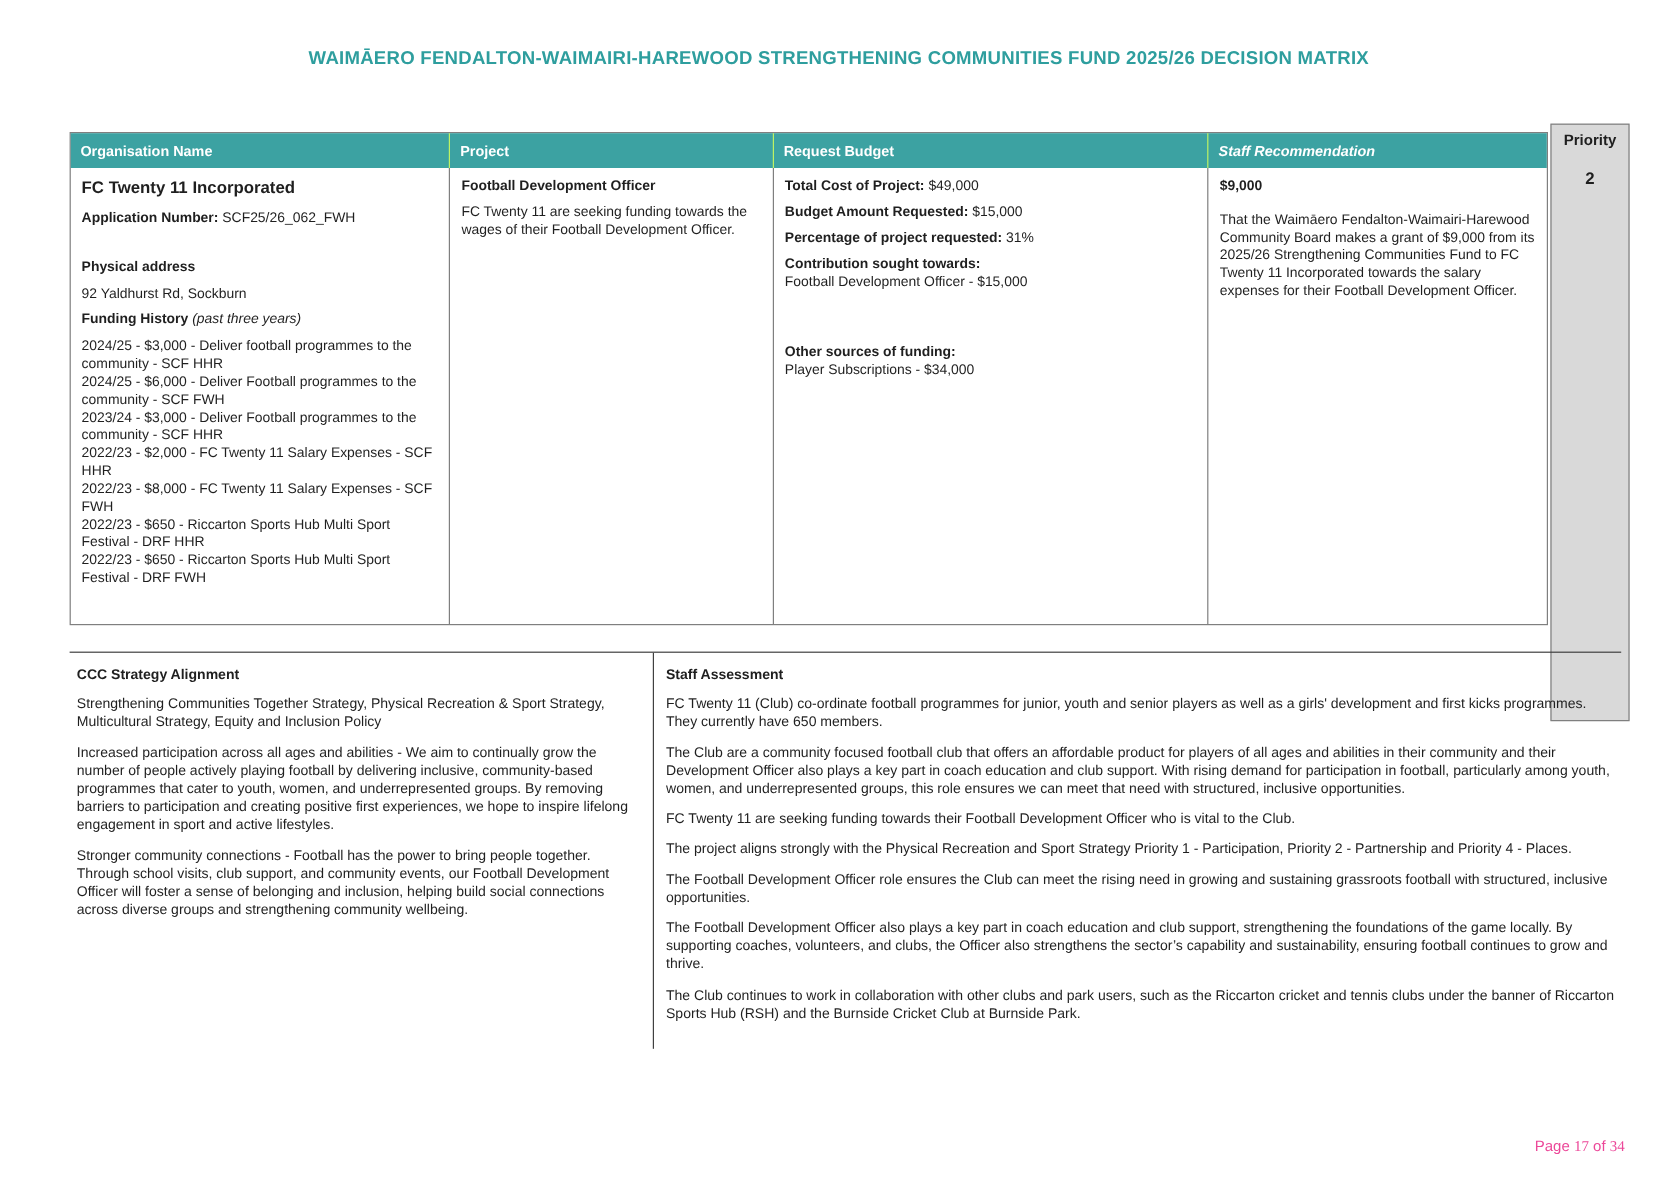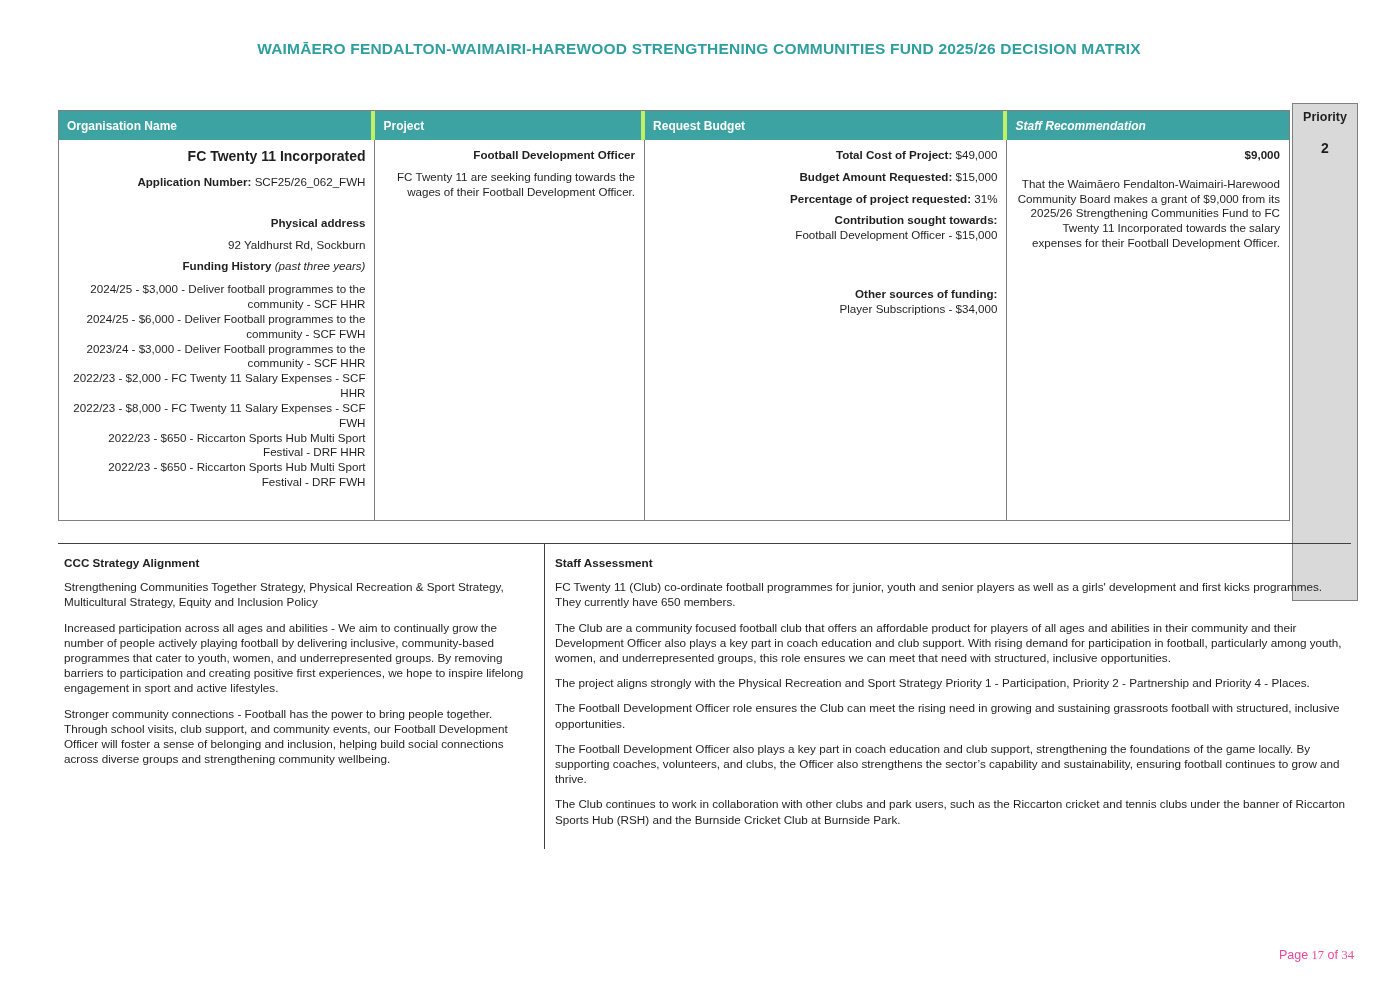--- a/index.html
+++ b/index.html
@@ -24,30 +24,29 @@
   .matrix {
     position: absolute;
     left: 58px; top: 110px;
     width: 1232px;
     border: 1px solid #7f7f7f;
   }
   .matrix-header { display: flex; background: #3ca2a2; height: 29px; }
   .matrix-header .hcell {
     color: #ffffff; font-weight: bold; font-size: 12px;
     padding: 0 8px; display: flex; align-items: center;
-    border-right: 4px solid #bef264;
+    border-right: 1px solid #bef264;
   }
   .matrix-header .hcell:last-child { border-right: none; font-style: italic; }
   .matrix-body { display: flex; height: 380px; }
   .matrix-body .bcell {
     padding: 8px 9px;
     font-size: 11.6px; line-height: 1.28;
     border-right: 1px solid #7f7f7f;
     overflow: hidden;
-    text-align: right;
   }
   .matrix-body .bcell:last-child { border-right: none; }
   .col-org  { width: 317px; }
   .col-proj { width: 270px; }
   .col-bud  { width: 363px; }
   .col-rec  { width: 282px; }
   .org-name { font-size: 14px; font-weight: bold; margin-bottom: 9px; }
   .lbl { font-weight: bold; }
   .itl { font-style: italic; }
   .para-gap { margin-bottom: 7px; }
@@ -173,20 +172,21 @@
     <h3>CCC Strategy Alignment</h3>
     <p>Strengthening Communities Together Strategy, Physical Recreation &amp; Sport Strategy, Multicultural Strategy, Equity and Inclusion Policy</p>
     <p>Increased participation across all ages and abilities - We aim to continually grow the number of people actively playing football by delivering inclusive, community-based programmes that cater to youth, women, and underrepresented groups. By removing barriers to participation and creating positive first experiences, we hope to inspire lifelong engagement in sport and active lifestyles.</p>
     <p>Stronger community connections - Football has the power to bring people together. Through school visits, club support, and community events, our Football Development Officer will foster a sense of belonging and inclusion, helping build social connections across diverse groups and strengthening community wellbeing.</p>
   </div>
 
   <div class="details-right">
     <h3>Staff Assessment</h3>
     <p>FC Twenty 11 (Club) co-ordinate football programmes for junior, youth and senior players as well as a girls' development and first kicks programmes. They currently have 650 members.</p>
     <p>The Club are a community focused football club that offers an affordable product for players of all ages and abilities in their community and their Development Officer also plays a key part in coach education and club support. With rising demand for participation in football, particularly among youth, women, and underrepresented groups, this role ensures we can meet that need with structured, inclusive opportunities.</p>
+    <p>FC Twenty 11 are seeking funding towards their Football Development Officer who is vital to the Club.</p>
     <p>The project aligns strongly with the Physical Recreation and Sport Strategy Priority 1 - Participation, Priority 2 - Partnership and Priority 4 - Places.</p>
     <p>The Football Development Officer role ensures the Club can meet the rising need in growing and sustaining grassroots football with structured, inclusive opportunities.</p>
     <p>The Football Development Officer also plays a key part in coach education and club support, strengthening the foundations of the game locally.  By supporting coaches, volunteers, and clubs, the Officer also strengthens the sector’s capability and sustainability, ensuring football continues to grow and thrive.</p>
     <p>The Club continues to work in collaboration with other clubs and park users, such as the Riccarton cricket and tennis clubs under the banner of Riccarton Sports Hub (RSH) and the Burnside Cricket Club at Burnside Park.</p>
   </div>
 
 </div>
 
 <div class="page-footer">
   <span>Page</span>

